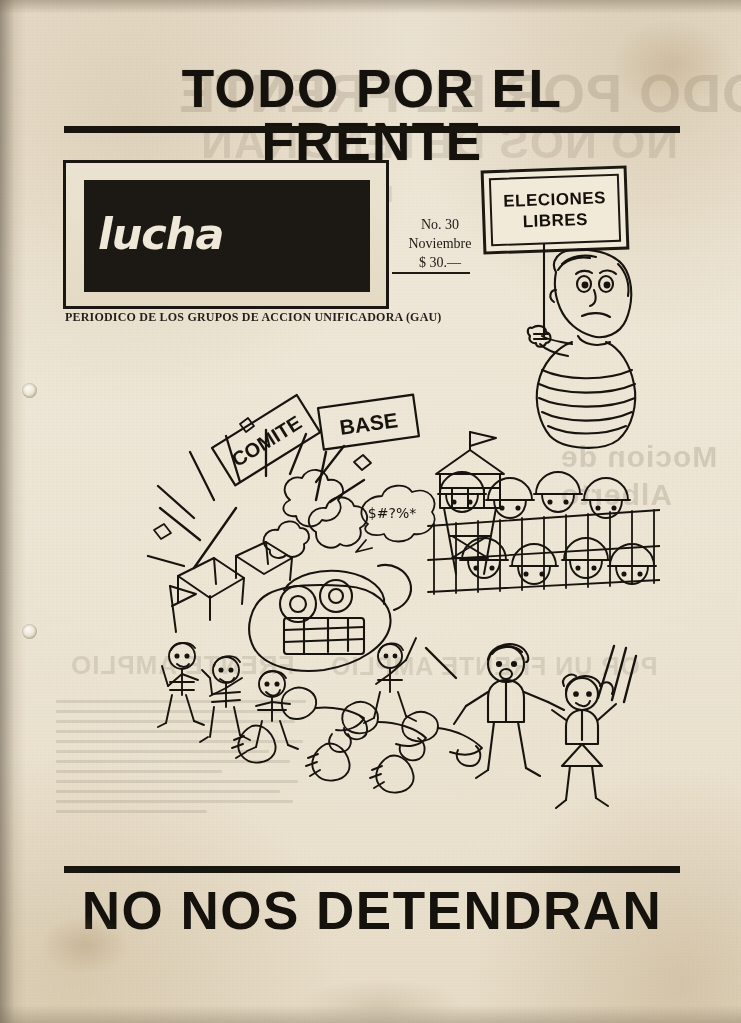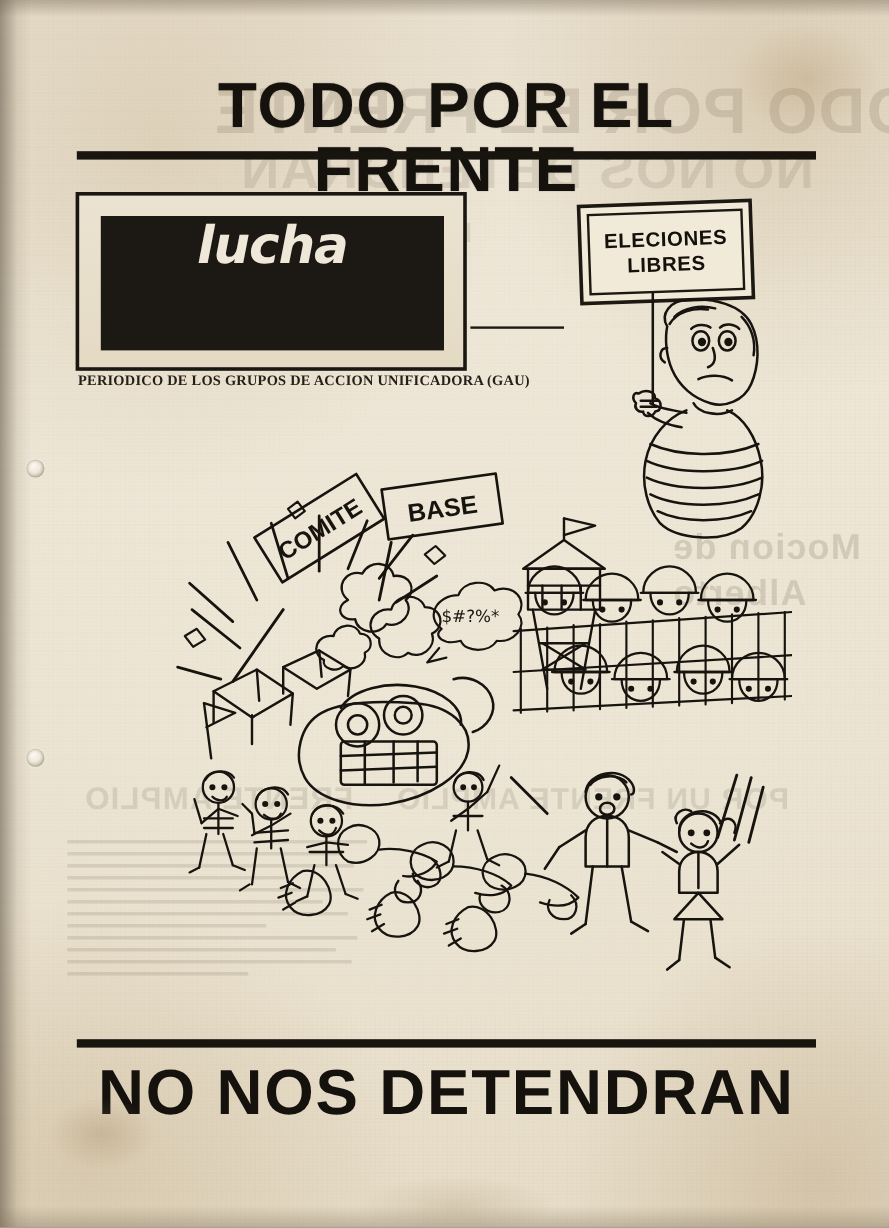--- a/index.html
+++ b/index.html
@@ -138,21 +138,21 @@
     overflow: hidden;
   }
   #masthead-inner {
     position: absolute;
     left: 18px;
     top: 17px;
     right: 16px;
     bottom: 14px;
     background: #1c1915;
     display: flex;
-    flex-direction: row;
+    flex-direction: column;
     justify-content: center;
     padding: 4px 14px 8px 14px;
     box-sizing: border-box;
   }
   .masthead-word {
     color: #efe8d8;
     font-family: "DejaVu Sans", sans-serif;
     font-weight: 700;
     font-style: italic;
     font-size: 43px;
@@ -295,20 +295,25 @@
   <div id="top-headline">TODO POR EL FRENTE</div>
   <div id="rule-top"></div>
 
   <div id="masthead-box">
     <div id="masthead-inner">
       <div class="masthead-word">lucha</div>
     </div>
   </div>
   <div id="masthead-sub">PERIODICO DE LOS GRUPOS DE ACCION UNIFICADORA (GAU)</div>
 
+  <div id="issue-info">
+    <div>No. 30</div>
+    <div>Noviembre</div>
+    <div>$ 30.—</div>
+  </div>
   <div id="issue-rule"></div>
 
   <div id="sign">
     <div id="sign-inner">
       <span>ELECIONES</span>
       <span>LIBRES</span>
     </div>
   </div>
 
   <svg id="man" style="position:absolute; left:498px; top:244px; width:160px; height:210px;" viewBox="0 0 160 210">

